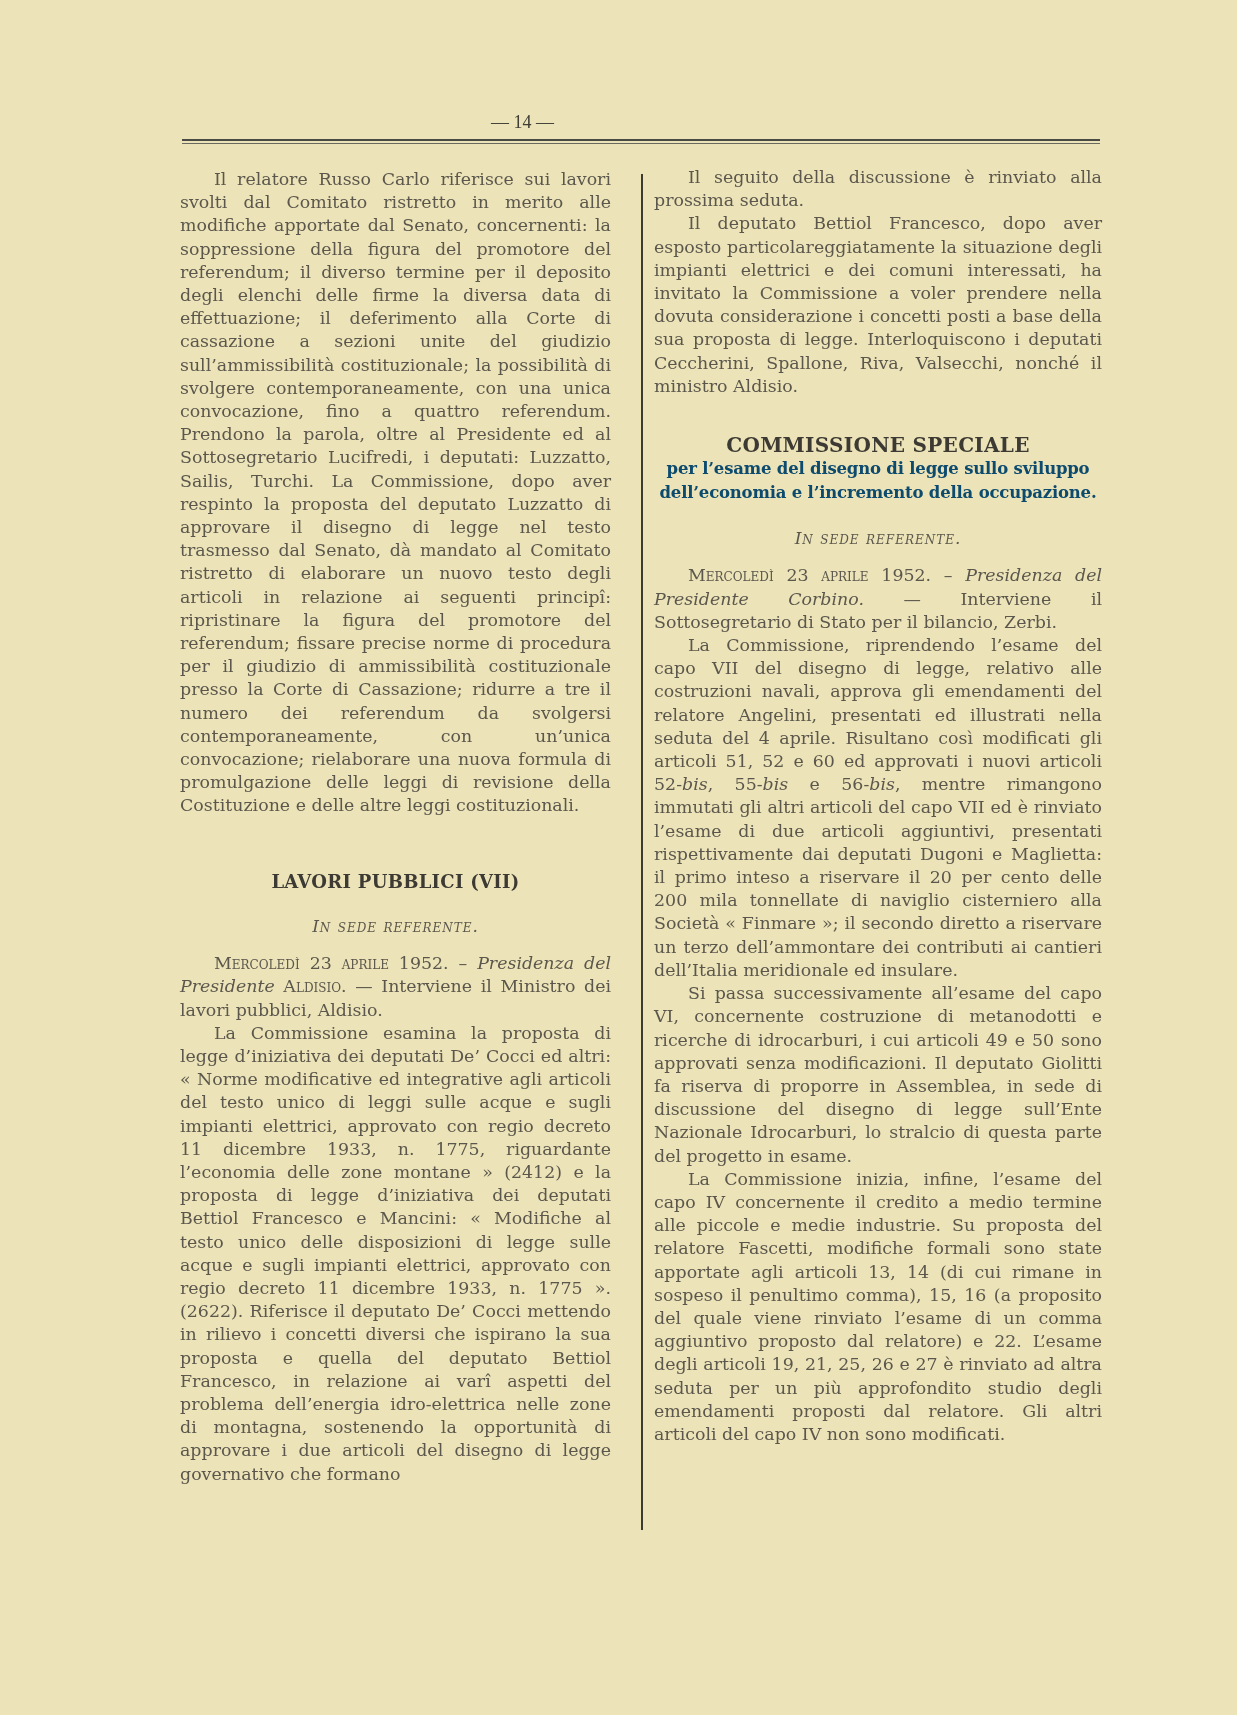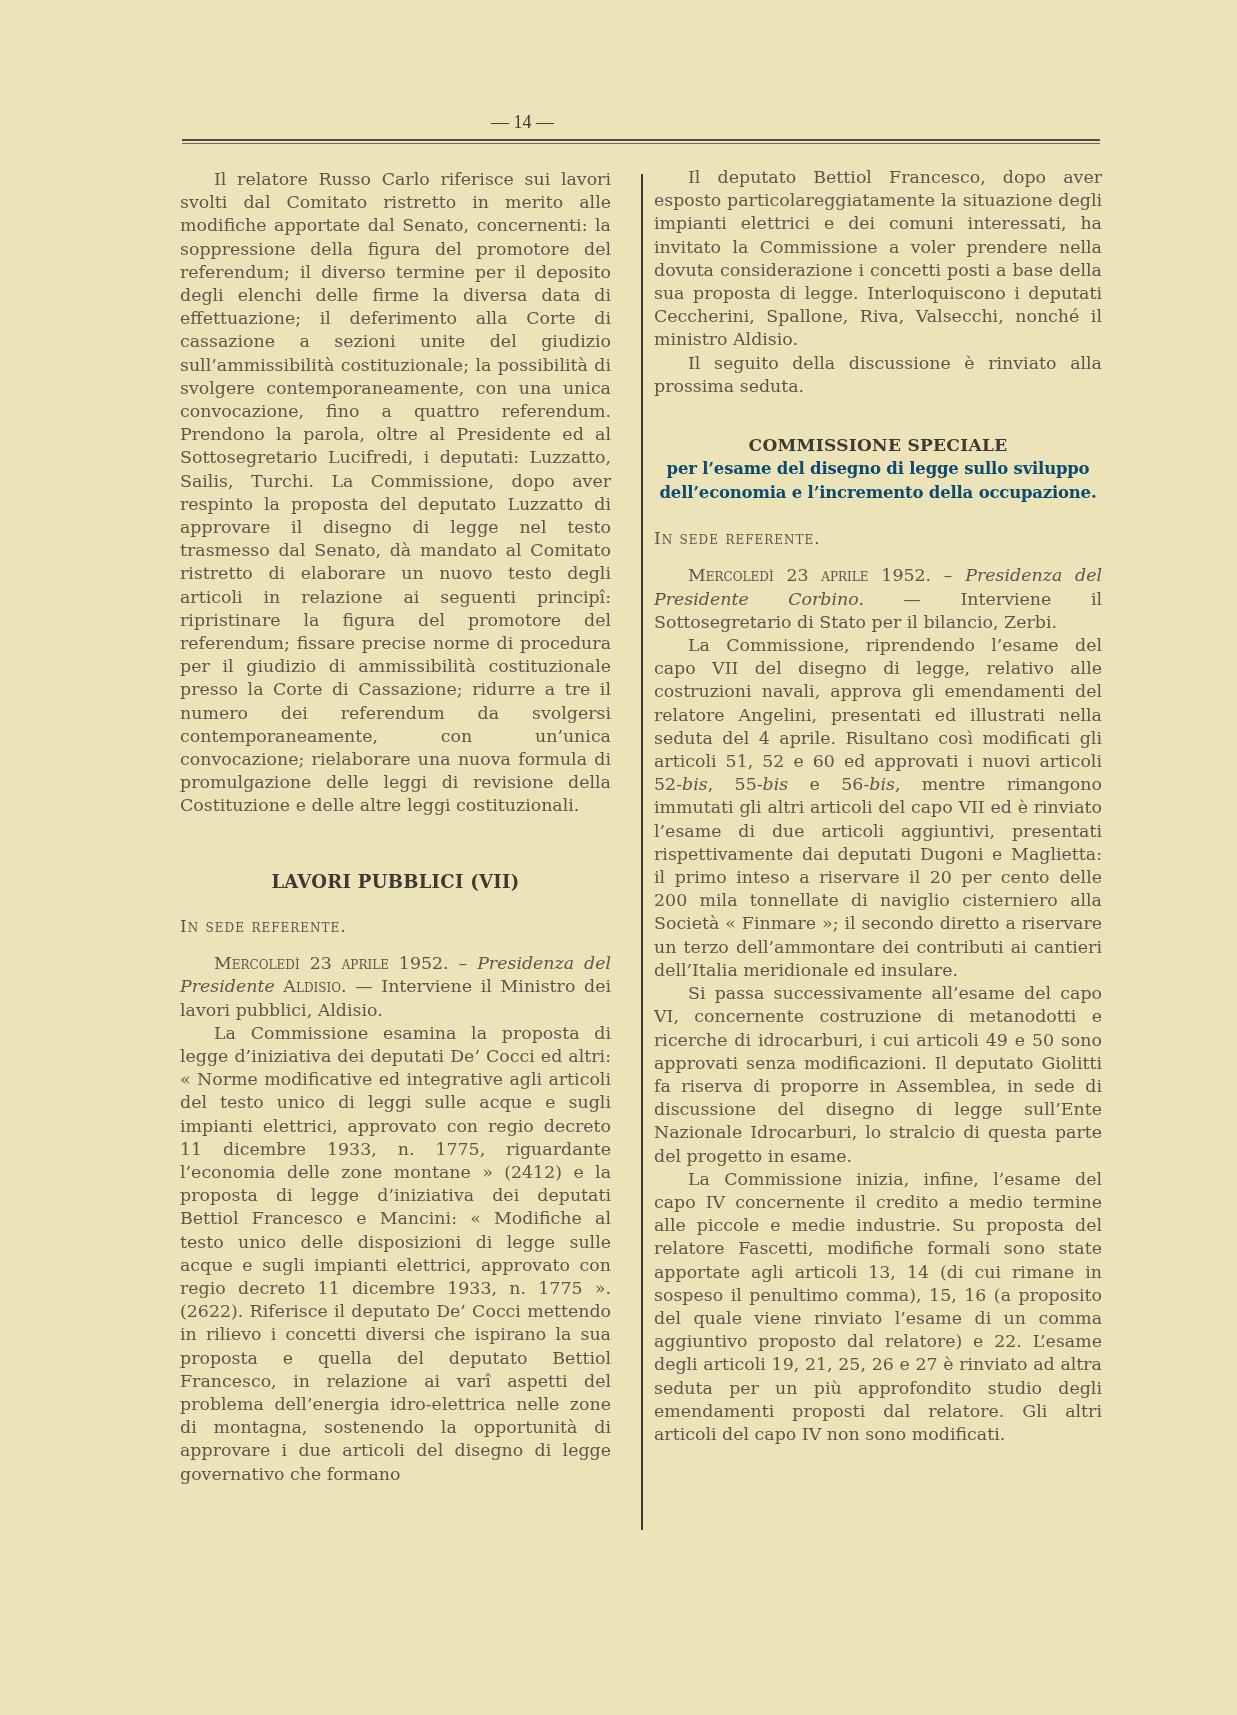--- a/index.html
+++ b/index.html
@@ -33,29 +33,29 @@
     background: #3d3a32;
   }
   p { margin: 0; }
   .indent { text-indent: 34px; }
   .noindent { text-indent: 0; }
   .sec-title {
     text-align: center; font-weight: bold; color: #3c3a33;
     font-family: "DejaVu Serif", serif; letter-spacing: 0.3px;
   }
   .sec-title-1 { margin-top: 52px; font-size: 18px; }
-  .sec-title-2 { margin-top: 36px; font-size: 17px; }
+  .sec-title-2 { margin-top: 36px; font-size: 20px; }
   .sec-sub {
     text-align: center; font-weight: bold; color: #0c4a6e;
     font-size: 16.5px; line-height: 24px; letter-spacing: -0.2px;
     font-family: "DejaVu Serif", serif;
   }
   .sede {
-    font-variant: small-caps; letter-spacing: 1px;
-    margin: 22px 0 14px 0; font-size: 17px;
+    text-align: center; font-variant: small-caps; letter-spacing: 1px;
+    margin: 22px 0 14px 0; font-size: 17px; font-style: italic;
   }
   .sc { font-variant: small-caps; }
   i { font-style: italic; }
 </style>
 </head>
 <body>
 
 <div class="page-number">— 14 —</div>
 <div class="rule">
   <div class="l1"></div>
@@ -69,22 +69,22 @@
 
   <div class="sec-title sec-title-1">LAVORI PUBBLICI (VII)</div>
   <div class="sede">In sede referente.</div>
 
   <p class="indent"><span class="sc">Mercoledì</span> <span class="sc">23 aprile 1952.</span><span> – </span><i>Presidenza del Presidente</i> <span class="sc">Aldisio.</span><span> — Interviene il Ministro dei lavori pubblici, Aldisio.</span></p>
 
   <p class="indent">La Commissione esamina la proposta di legge d’iniziativa dei deputati De’ Cocci ed altri: « Norme modificative ed integrative agli articoli del testo unico di leggi sulle acque e sugli impianti elettrici, approvato con regio decreto 11 dicembre 1933, n. 1775, riguardante l’economia delle zone montane » (2412) e la proposta di legge d’iniziativa dei deputati Bettiol Francesco e Mancini: « Modifiche al testo unico delle disposizioni di legge sulle acque e sugli impianti elettrici, approvato con regio decreto 11 dicembre 1933, n. 1775 ». (2622). Riferisce il deputato De’ Cocci mettendo in rilievo i concetti diversi che ispirano la sua proposta e quella del deputato Bettiol Francesco, in relazione ai varî aspetti del problema dell’energia idro-elettrica nelle zone di montagna, sostenendo la opportunità di approvare i due articoli del disegno di legge governativo che formano</p>
 </div>
 
 <div class="col col-right">
+  <p class="indent">Il seguito della discussione è rinviato alla prossima seduta.</p>
   <p class="indent">Il deputato Bettiol Francesco, dopo aver esposto particolareggiatamente la situazione degli impianti elettrici e dei comuni interessati, ha invitato la Commissione a voler prendere nella dovuta considerazione i concetti posti a base della sua proposta di legge. Interloquiscono i deputati Ceccherini, Spallone, Riva, Valsecchi, nonché il ministro Aldisio.</p>
-  <p class="indent">Il seguito della discussione è rinviato alla prossima seduta.</p>
 
   <div class="sec-title sec-title-2">COMMISSIONE SPECIALE</div>
   <div class="sec-sub">per l’esame del disegno di legge sullo sviluppo dell’economia e l’incremento della occupazione.</div>
   <div class="sede">In sede referente.</div>
 
   <p class="indent"><span class="sc">Mercoledì</span> <span class="sc">23 aprile 1952.</span><span> – </span><i>Presidenza del Presidente Corbino.</i><span> — Interviene il Sottosegretario di Stato per il bilancio, Zerbi.</span></p>
 
   <p class="indent"><span>La Commissione, riprendendo l’esame del capo VII del disegno di legge, relativo alle costruzioni navali, approva gli emendamenti del relatore Angelini, presentati ed illustrati nella seduta del 4 aprile. Risultano così modificati gli articoli 51, 52 e 60 ed approvati i nuovi articoli </span><span><span>52-</span><i>bis</i></span><span>, </span><span><span>55-</span><i>bis</i></span><span> e </span><span><span>56-</span><i>bis</i></span><span>, mentre rimangono immutati gli altri articoli del capo VII ed è rinviato l’esame di due articoli aggiuntivi, presentati rispettivamente dai deputati Dugoni e Maglietta: il primo inteso a riservare il 20 per cento delle 200 mila tonnellate di naviglio cisterniero alla Società « Finmare »; il secondo diretto a riservare un terzo dell’ammontare dei contributi ai cantieri dell’Italia meridionale ed insulare.</span></p>
 
   <p class="indent">Si passa successivamente all’esame del capo VI, concernente costruzione di metanodotti e ricerche di idrocarburi, i cui articoli 49 e 50 sono approvati senza modificazioni. Il deputato Giolitti fa riserva di proporre in Assemblea, in sede di discussione del disegno di legge sull’Ente Nazionale Idrocarburi, lo stralcio di questa parte del progetto in esame.</p>

